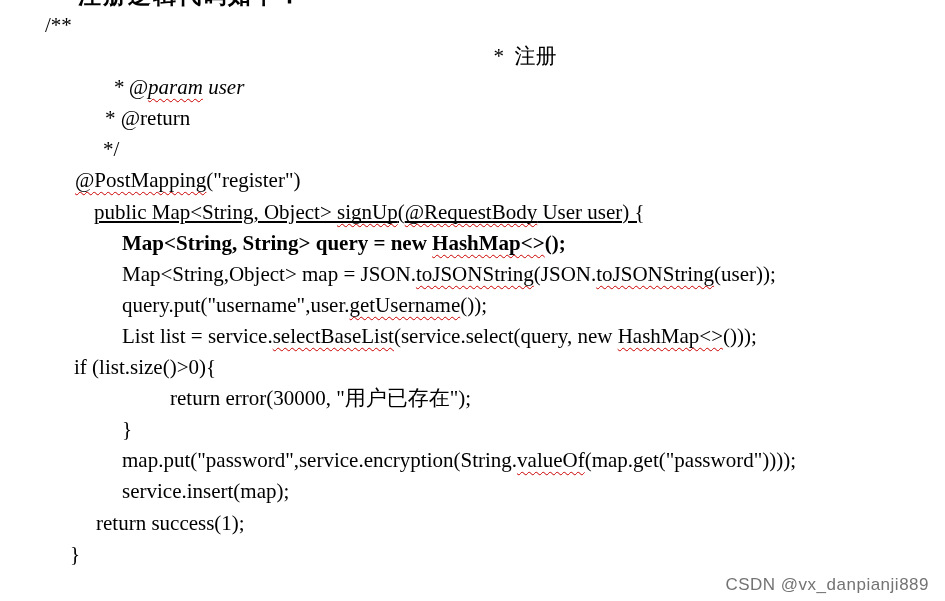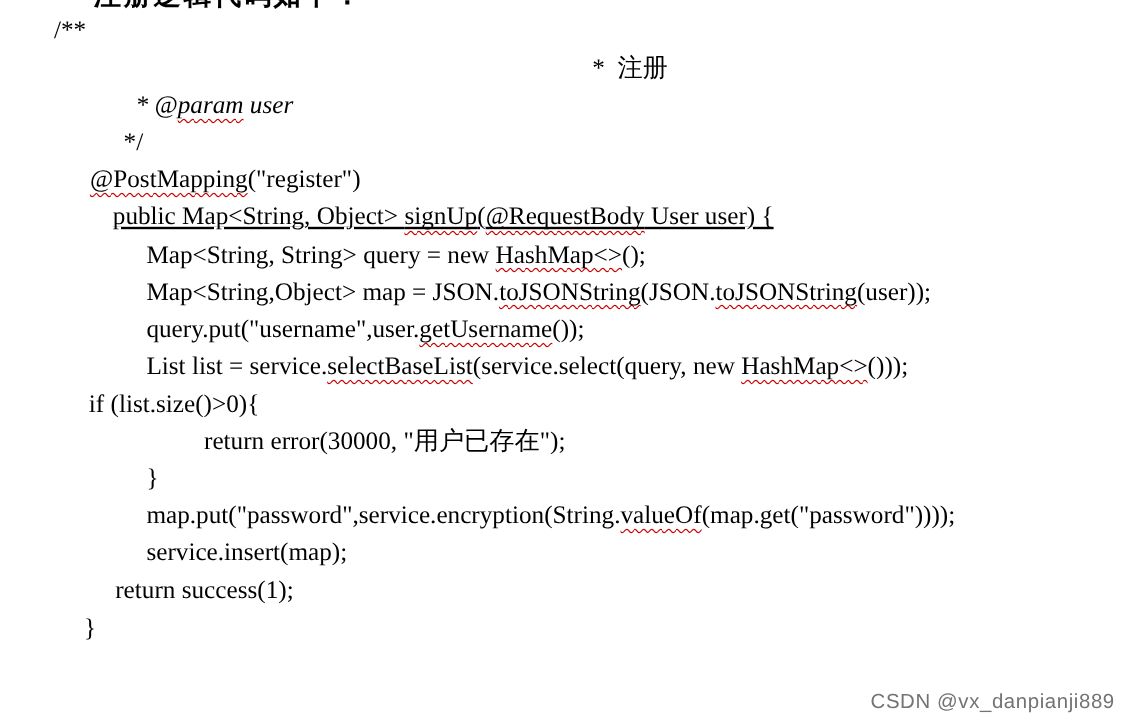--- a/index.html
+++ b/index.html
@@ -68,24 +68,25 @@
 <div id="doc">
 
   <div id="heading-clip">
     <span class="heading-text">注册逻辑代码如下：</span>
   </div>
 
   <div id="code-block">
       <div class="code-line" style="padding-left: 45px;"><span class="seg">/**</span></div>
       <div class="code-line" style="padding-left: 105px; text-align: center;"><span class="seg">*  注册</span></div>
       <div class="code-line" style="padding-left: 113px; font-style: italic;"><span class="seg">* @</span><span class="seg sq">param</span><span class="seg"> user</span></div>
+      <div class="code-line" style="padding-left: 105px;"><span class="seg">* @return</span></div>
       <div class="code-line" style="padding-left: 103px;"><span class="seg">*/</span></div>
       <div class="code-line" style="padding-left: 75px;"><span class="seg sq">@PostMapping</span><span class="seg">("register")</span></div>
       <div class="code-line" style="padding-left: 94px; text-decoration: underline;"><span class="seg">public Map&lt;String, Object&gt; </span><span class="seg sq">signUp</span><span class="seg">(</span><span class="seg sq">@RequestBody</span><span class="seg"> User user) {</span></div>
-      <div class="code-line" style="padding-left: 122px;"><span class="seg">Map&lt;String, String&gt; query = new </span><span class="seg sq">HashMap&lt;&gt;</span><span class="seg">();</span></div>
+      <div class="code-line" style="padding-left: 122px; font-weight: bold;"><span class="seg">Map&lt;String, String&gt; query = new </span><span class="seg sq">HashMap&lt;&gt;</span><span class="seg">();</span></div>
       <div class="code-line" style="padding-left: 122px;"><span class="seg">Map&lt;String,Object&gt; map = JSON.</span><span class="seg sq">toJSONString</span><span class="seg">(JSON.</span><span class="seg sq">toJSONString</span><span class="seg">(user));</span></div>
       <div class="code-line" style="padding-left: 122px;"><span class="seg">query.put("username",user.</span><span class="seg sq">getUsername</span><span class="seg">());</span></div>
       <div class="code-line" style="padding-left: 122px;"><span class="seg">List list = service.</span><span class="seg sq">selectBaseList</span><span class="seg">(service.select(query, new </span><span class="seg sq">HashMap&lt;&gt;</span><span class="seg">()));</span></div>
       <div class="code-line" style="padding-left: 74px;"><span class="seg">if (list.size()&gt;0){</span></div>
       <div class="code-line" style="padding-left: 170px;"><span class="seg">return error(30000, "用户已存在");</span></div>
       <div class="code-line" style="padding-left: 122px;"><span class="seg">}</span></div>
       <div class="code-line" style="padding-left: 122px;"><span class="seg">map.put("password",service.encryption(String.</span><span class="seg sq">valueOf</span><span class="seg">(map.get("password"))));</span></div>
       <div class="code-line" style="padding-left: 122px;"><span class="seg">service.insert(map);</span></div>
       <div class="code-line" style="padding-left: 96px;"><span class="seg">return success(1);</span></div>
       <div class="code-line" style="padding-left: 70px;"><span class="seg">}</span></div>

